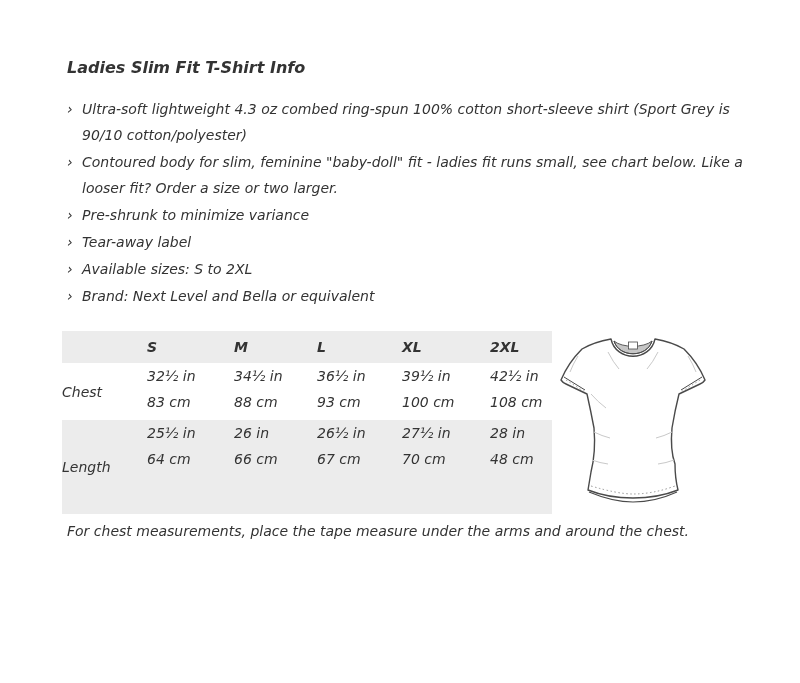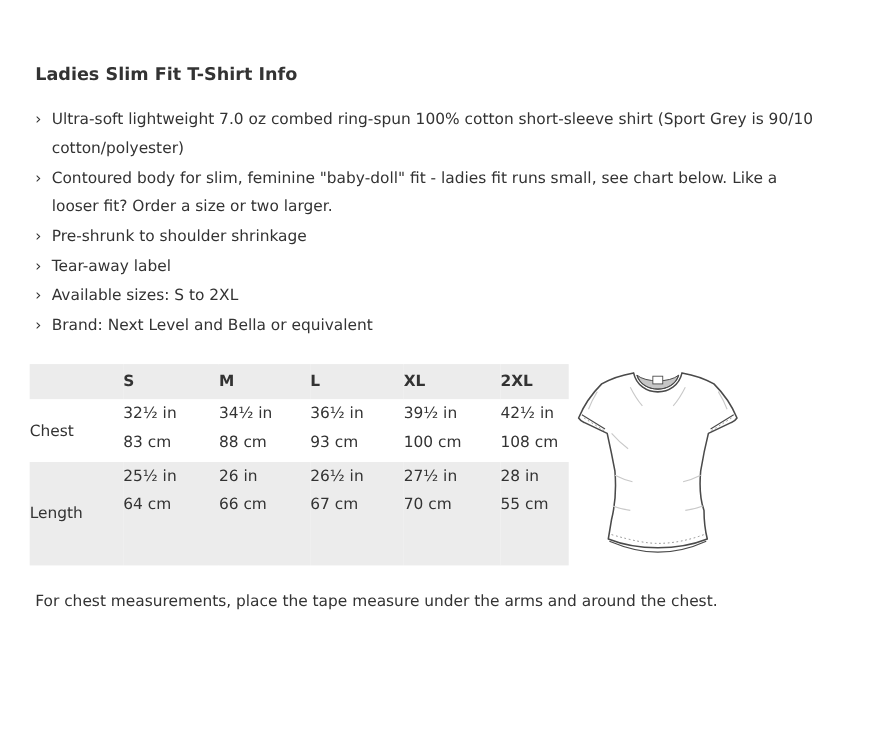--- a/index.html
+++ b/index.html
@@ -1,59 +1,59 @@
 <!DOCTYPE html>
 <html><head>
 <meta charset="utf-8">
 <style>
   html,body{margin:0;padding:0;background:#ffffff;}
   body{width:800px;height:683px;overflow:hidden;
        font-family:"DejaVu Sans","Liberation Sans",sans-serif;color:#333333;}
-  .page{padding:56px 50px 37px 32px;box-sizing:border-box;width:800px;}
+  .page{padding:56px 50px 37px 67px;box-sizing:border-box;width:800px;font-style:italic;}
   h2.hd{font-size:16px;line-height:24px;font-weight:bold;margin:0;color:#333;}
   #info-heading{margin-bottom:16px;}
   #chart-heading{margin-bottom:14px;}
   ul.bullets{list-style:none;margin:0 0 22px 0;padding:0;}
   ul.bullets li{display:flex;align-items:flex-start;line-height:26px;
                 font-size:14px;margin-bottom:1px;}
   .bchar{flex:0 0 15px;color:#333;}
   .btext{flex:1 1 auto;}
   .chart-row{display:flex;align-items:flex-start;margin-left:-5px;}
   table.size{border-collapse:collapse;table-layout:fixed;width:490px;
              font-size:14px;color:#333;}
   table.size th,table.size td{text-align:left;font-weight:normal;padding:0;}
   tr.head-row{background:#ececec;height:32px;}
   tr.head-row th{font-weight:bold;vertical-align:middle;}
   tr.head-row th.corner{padding-left:10px;}
   tr.row-chest{background:#ffffff;height:57px;}
   tr.row-length{background:#ececec;height:94px;}
   th.row-label{font-weight:bold;vertical-align:middle;padding-left:10px;}
   td.vals{vertical-align:top;padding-top:4px;line-height:26px;}
   .shirt-wrap{margin-left:6px;margin-top:1px;flex:0 0 auto;}
-  .notes{margin-top:20px;font-size:14px;line-height:26px;}
+  .notes{margin-top:4px;font-size:14px;line-height:26px;}
 </style>
 </head>
 <body>
 
 <div class="page">
 
   <h2 class="hd" id="info-heading">Ladies Slim Fit T-Shirt Info</h2>
 
   <ul class="bullets">
     <li>
       <span class="bchar">›</span>
-      <span class="btext">Ultra-soft lightweight 7.0 oz combed ring-spun 100% cotton short-sleeve shirt (Sport Grey is 90/10 cotton/polyester)</span>
+      <span class="btext">Ultra-soft lightweight 4.3 oz combed ring-spun 100% cotton short-sleeve shirt (Sport Grey is 90/10 cotton/polyester)</span>
     </li>
     <li>
       <span class="bchar">›</span>
       <span class="btext">Contoured body for slim, feminine "baby-doll" fit - ladies fit runs small, see chart below. Like a looser fit? Order a size or two larger.</span>
     </li>
     <li>
       <span class="bchar">›</span>
-      <span class="btext">Pre-shrunk to shoulder shrinkage</span>
+      <span class="btext">Pre-shrunk to minimize variance</span>
     </li>
     <li>
       <span class="bchar">›</span>
       <span class="btext">Tear-away label</span>
     </li>
     <li>
       <span class="bchar">›</span>
       <span class="btext">Available sizes: S to 2XL</span>
     </li>
     <li>
@@ -121,21 +121,21 @@
           <td class="vals">
             <div>26½ in</div>
             <div>67 cm</div>
           </td>
           <td class="vals">
             <div>27½ in</div>
             <div>70 cm</div>
           </td>
           <td class="vals">
             <div>28 in</div>
-            <div>55 cm</div>
+            <div>48 cm</div>
           </td>
         </tr>
       </tbody>
     </table>
 
     <div class="shirt-wrap">
       <svg width="150" height="176" viewBox="0 0 150 176" xmlns="http://www.w3.org/2000/svg">
 
         <path d="M53,7 Q36,10 24,17 Q10,31 3,48 Q5,51 8,52 L29,62
                  Q33,80 36,96 Q38,120 33,140 Q31,152 30,158

